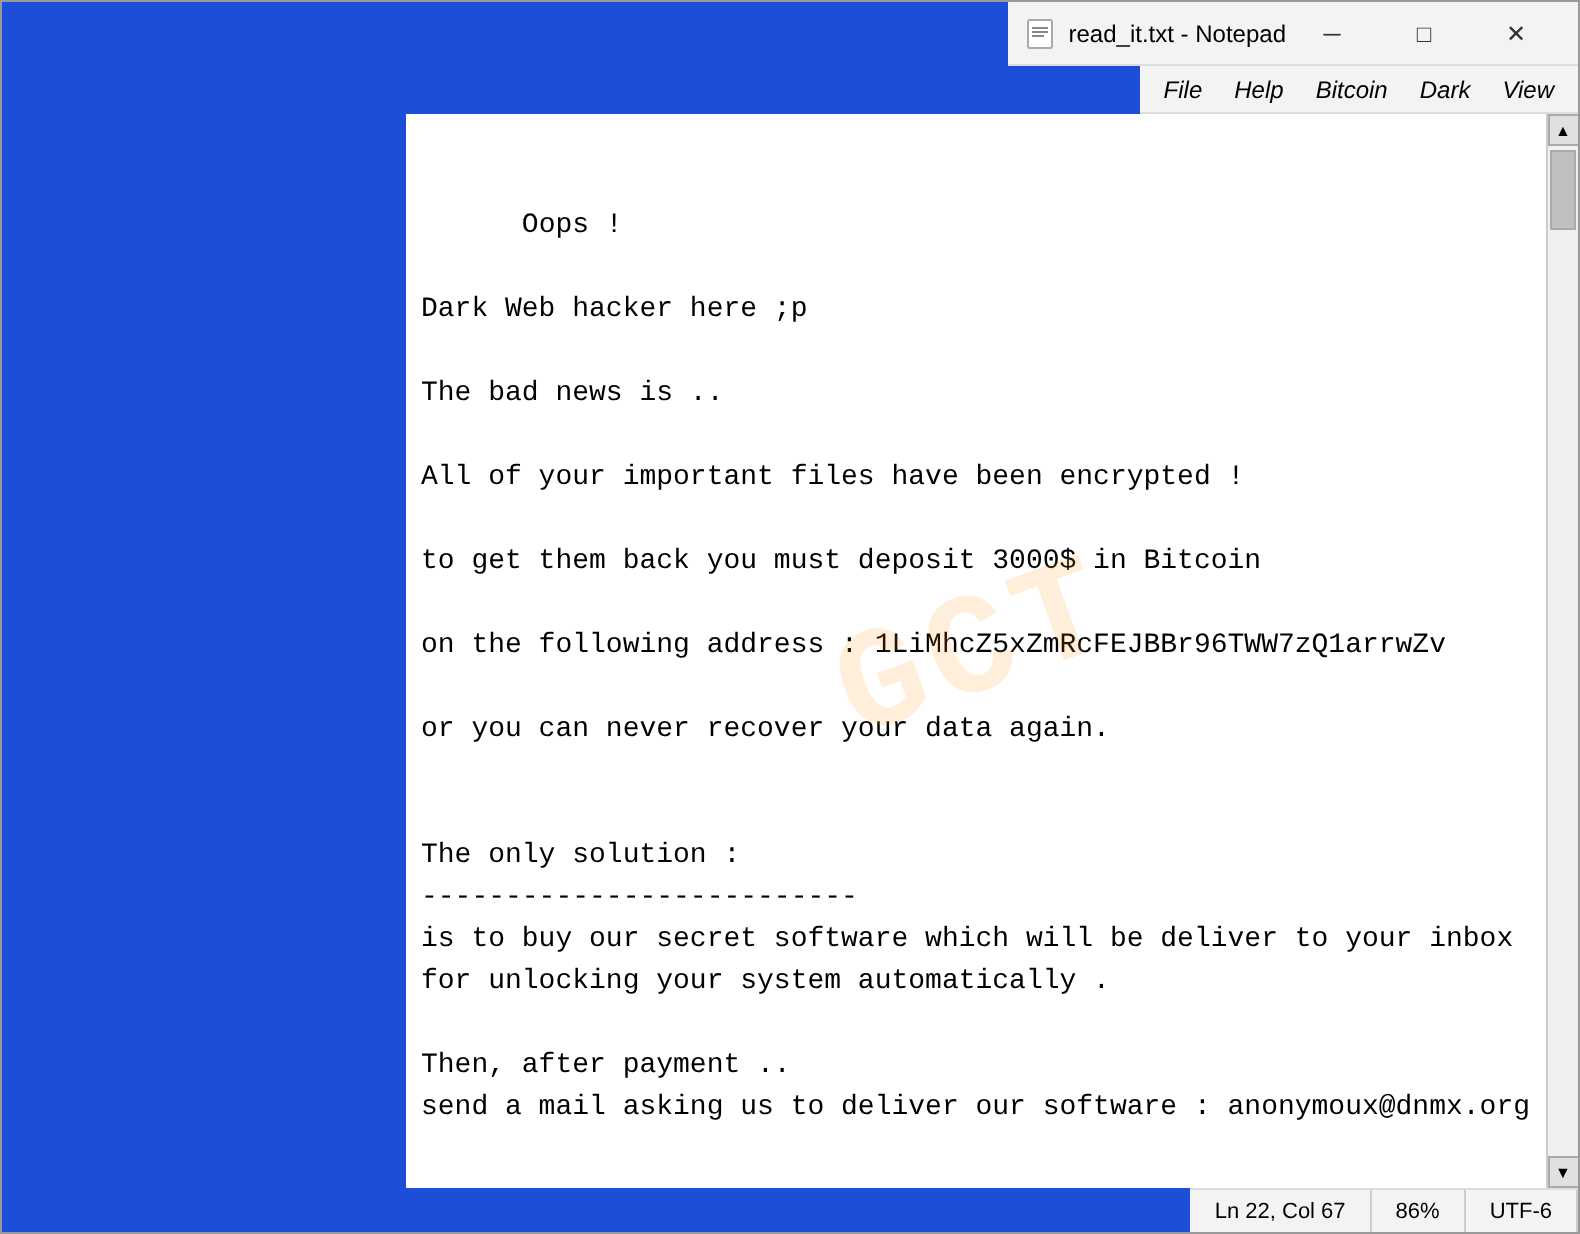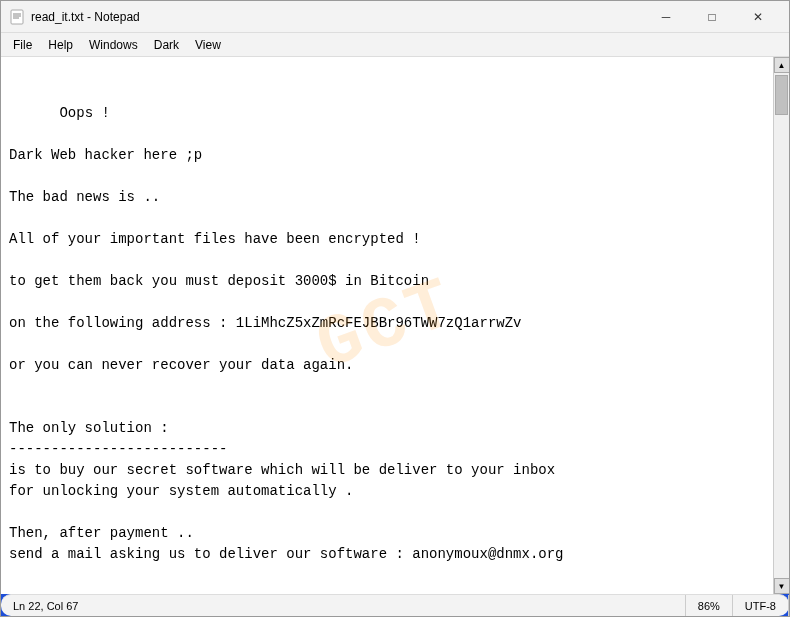--- a/index.html
+++ b/index.html
@@ -20,20 +20,21 @@
     }
 
     .window {
       width: 790px;
       height: 617px;
       background: #1d4ed8;
       border: 1px solid #999;
       display: flex;
       flex-direction: column;
       box-shadow: 2px 2px 8px rgba(0,0,0,0.3);
+      align-items: flex-end;
     }
 
     .title-bar {
       background: #f3f3f3;
       height: 32px;
       display: flex;
       align-items: center;
       padding: 0 8px;
       border-bottom: 1px solid #ddd;
       user-select: none;
@@ -70,20 +71,21 @@
       color: #333;
     }
 
     .menu-bar {
       background: #f3f3f3;
       height: 24px;
       display: flex;
       align-items: center;
       padding: 0 4px;
       border-bottom: 1px solid #ddd;
+      font-style: italic;
     }
 
     .menu-item {
       padding: 2px 8px;
       font-size: 12px;
       cursor: pointer;
       color: #000;
     }
 
     .content-area {
@@ -160,21 +162,20 @@
 
     .status-bar {
       height: 22px;
       background: #f3f3f3;
       border-top: 1px solid #ddd;
       display: flex;
       align-items: center;
       padding: 0;
       font-size: 11px;
       color: #000;
-      border-radius: 10px;
     }
 
     .status-segment {
       padding: 0 12px;
       border-right: 1px solid #ccc;
       height: 100%;
       display: flex;
       align-items: center;
       white-space: nowrap;
     }
@@ -202,21 +203,21 @@
     <div class="title-bar-controls">
       <button class="title-bar-btn">─</button>
       <button class="title-bar-btn">□</button>
       <button class="title-bar-btn close">✕</button>
     </div>
   </div>
 
   <div class="menu-bar">
     <span class="menu-item">File</span>
     <span class="menu-item">Help</span>
-    <span class="menu-item">Windows</span>
+    <span class="menu-item">Bitcoin</span>
     <span class="menu-item">Dark</span>
     <span class="menu-item">View</span>
   </div>
 
   <div class="content-area">
     <div class="text-content">
       <div class="watermark">GCT</div>
       <span>Oops !
 
 Dark Web hacker here ;p
@@ -245,16 +246,16 @@
       <div class="scrollbar-thumb-area">
         <div class="scrollbar-thumb"></div>
       </div>
       <div class="scrollbar-btn">▼</div>
     </div>
   </div>
 
   <div class="status-bar">
     <div class="status-segment">Ln 22, Col 67</div>
     <div class="status-segment">86%</div>
-    <div class="status-segment">UTF-8</div>
+    <div class="status-segment">UTF-6</div>
   </div>
 
 </div>
 
 </body></html>

